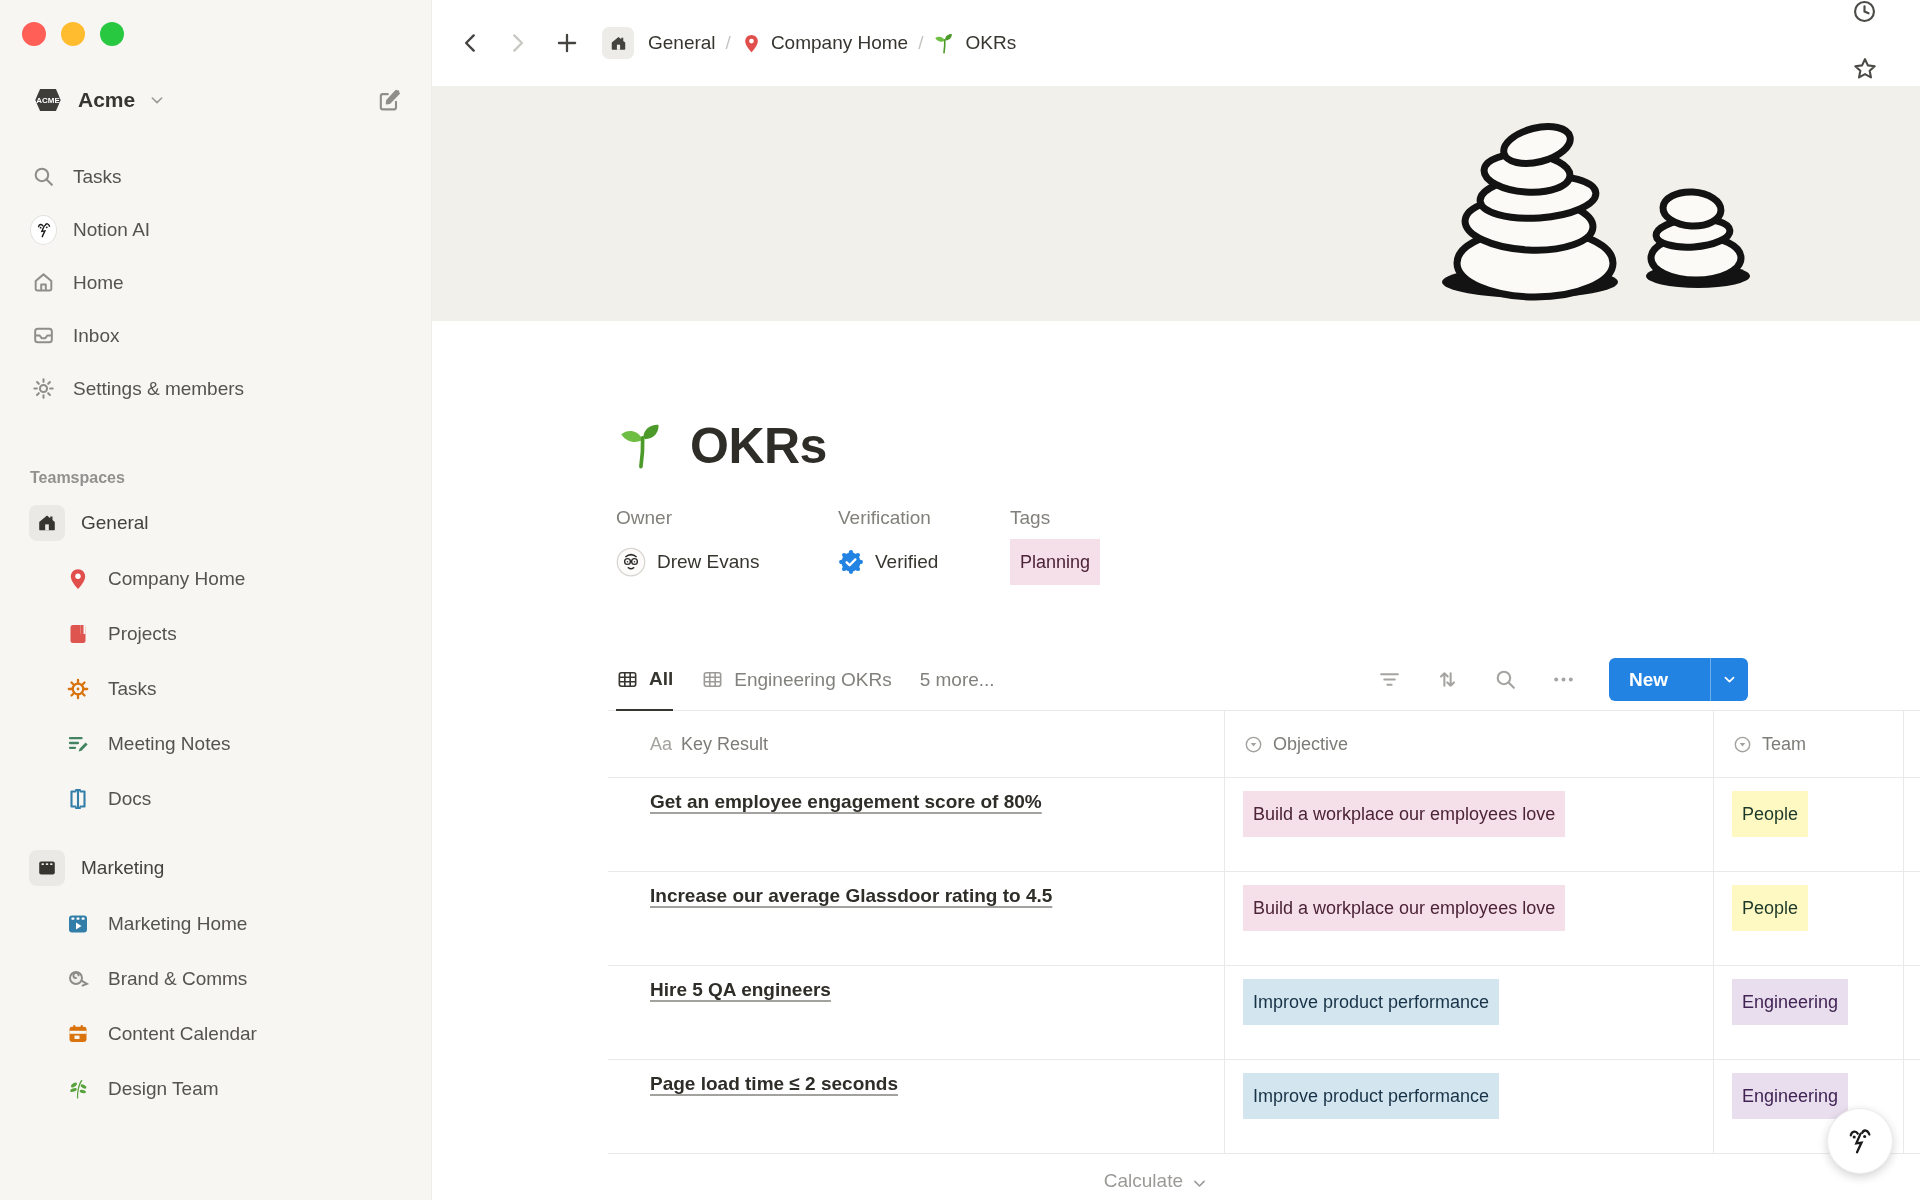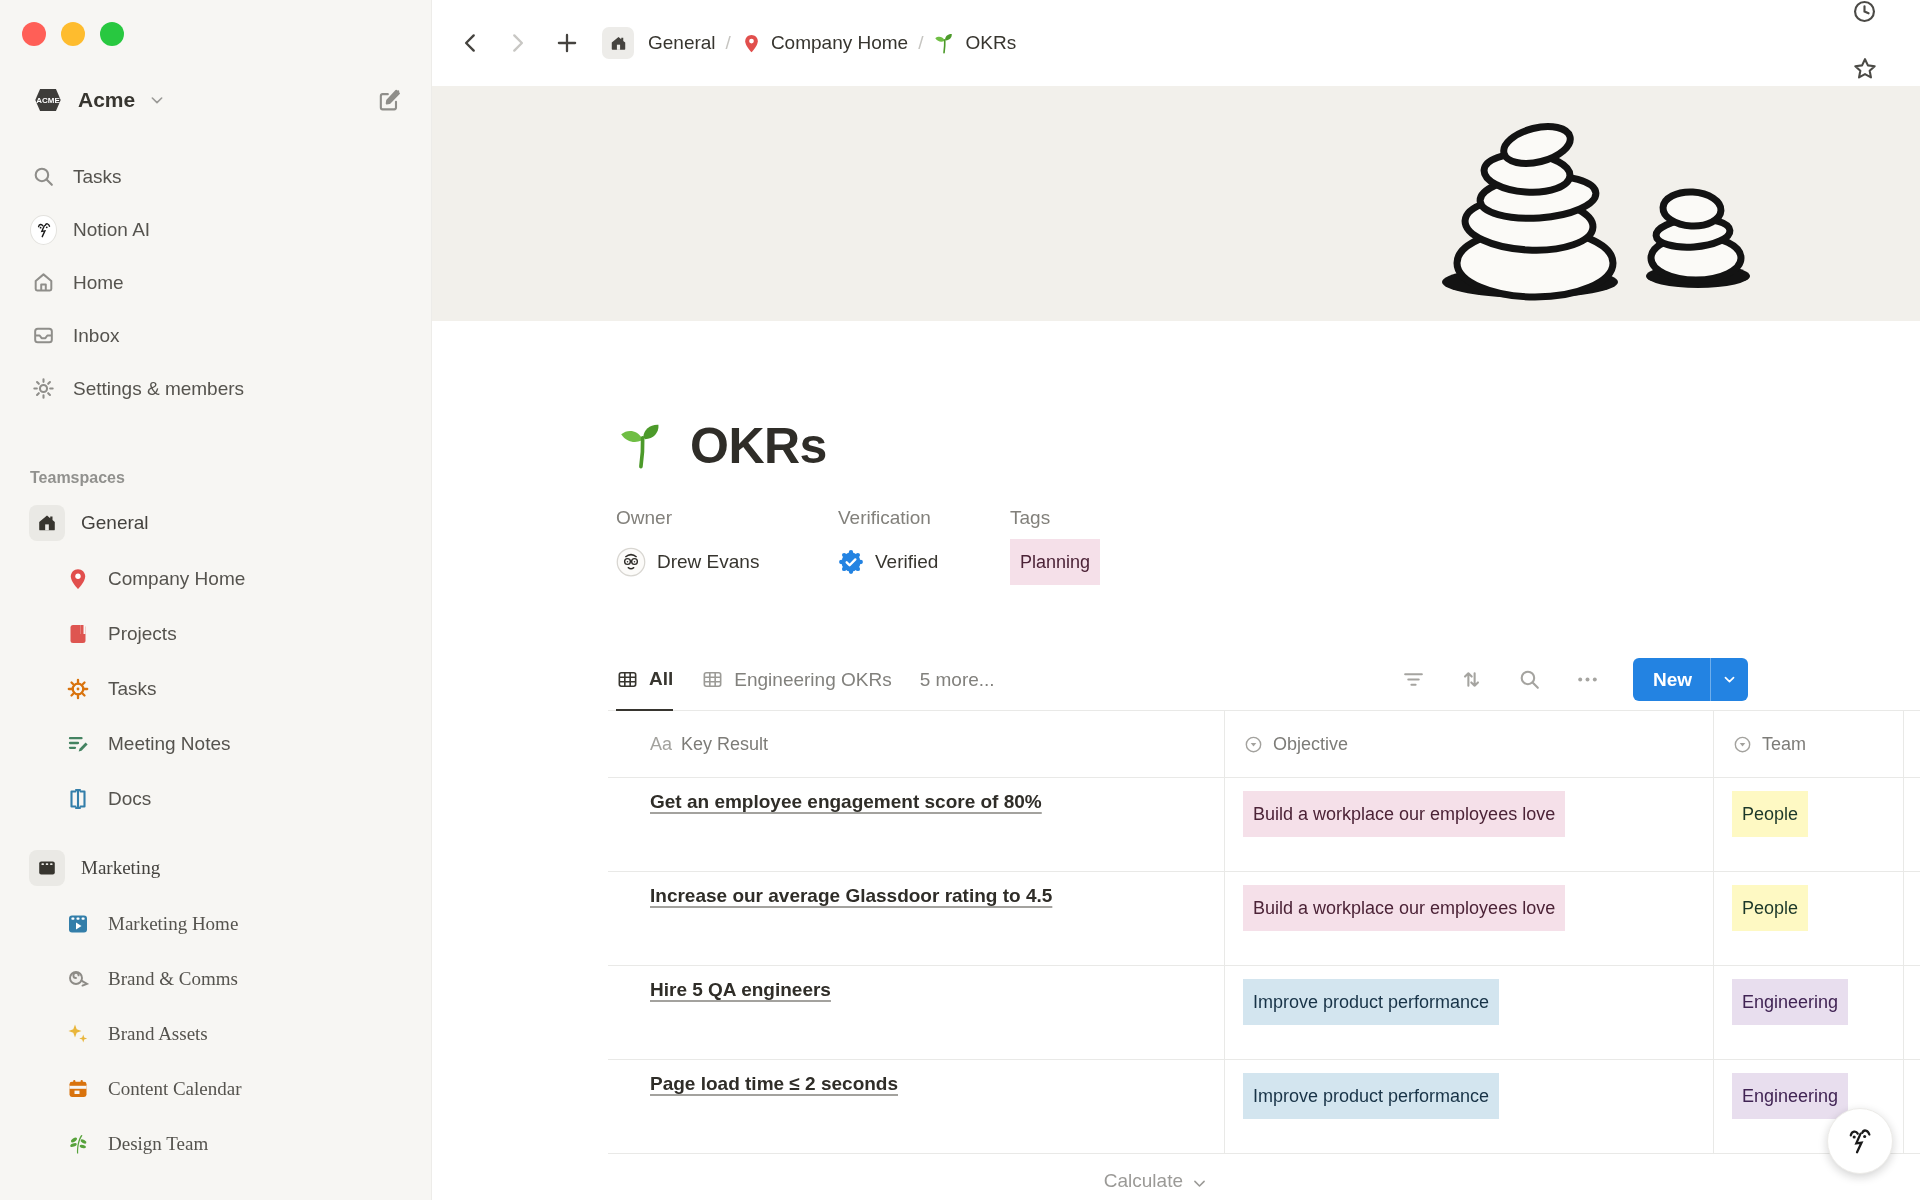--- a/index.html
+++ b/index.html
@@ -21,21 +21,21 @@
   .nav { margin-top:28px; }
   .nav-item { display:flex; align-items:center; gap:16px; height:53px; padding-left:30px; font-size:19px; font-weight:500; color:#55534E; cursor:pointer; }
   .nav-item .ico { width:27px; display:flex; justify-content:center; color:#8F8E8A; }
   .ai-circle { width:30px; height:30px; background:#fff; border:1px solid #E3E2DE; border-radius:50%; display:flex; align-items:center; justify-content:center; }
 
   .ts-label { margin-top:46px; padding-left:30px; font-size:16px; font-weight:600; color:#91918E; height:34px; display:flex; align-items:center; }
   .ts-parent { display:flex; align-items:center; gap:16px; height:56px; padding-left:29px; font-size:19px; font-weight:500; color:#44423E; cursor:pointer; }
   .ts-badge { width:36px; height:36px; background:#EAE9E5; border-radius:8px; display:flex; align-items:center; justify-content:center; }
   .ts-child { display:flex; align-items:center; gap:16px; height:55px; padding-left:64px; font-size:19px; font-weight:500; color:#55534E; cursor:pointer; }
   .ts-child .ico { width:28px; display:flex; justify-content:center; }
-  .ts-group.marketing { margin-top:14px;font-family:Liberation Serif, serif; }
+  .ts-group.marketing { margin-top:14px; }
 
   
   .main { flex:1; display:flex; flex-direction:column; position:relative; }
 
   .topbar { height:86px; display:flex; align-items:center; padding:0 30px 0 26px; background:#fff; }
   .tb-ico { color:#45433F; display:flex; align-items:center; cursor:pointer; }
   .tb-ico + .tb-ico { margin-left:20px; }
   .tb-ico.disabled { color:#C8C7C4; }
   .home-badge { width:32px; height:32px; background:#EDECE9; border-radius:7px; display:flex; align-items:center; justify-content:center; margin-left:22px; cursor:pointer; }
   .crumbs { display:flex; align-items:center; margin-left:14px; font-size:19px; }
@@ -68,21 +68,21 @@
   
   .db { margin-left:176px; margin-top:70px; width:1312px; }
   .toolbar { height:62px; display:flex; align-items:center; border-bottom:1px solid #E9E9E7; padding-left:8px; padding-right:172px; }
   .tab { display:flex; align-items:center; gap:10px; height:62px; font-size:19px; color:#82817D; cursor:pointer; margin-right:28px; }
   .tab .ico { display:flex; color:#9C9B97; }
   .tab.active { color:#37352F; font-weight:600; border-bottom:2.5px solid #37352F; margin-bottom:-1px; }
   .tab.active .ico { color:#37352F; }
   .tab.more { color:#82817D; }
   .tb-tools { margin-left:auto; display:flex; align-items:center; gap:33px; color:#A5A4A0; }
   .tool { display:flex; cursor:pointer; }
-  .new-btn { margin-left:33px; height:43px; background:#2383E2; border-radius:6px; display:flex; align-items:stretch; color:#fff; cursor:pointer; overflow:hidden; }
+  .new-btn { margin-left:33px; height:43px; background:#2383E2; border-radius:6px; display:flex; align-items:stretch; color:#fff; cursor:pointer; overflow:hidden;gap:24px; }
   .new-main { display:flex; align-items:center; padding:0 18px 0 20px; font-size:19px; font-weight:600; }
   .new-split { width:38px; display:flex; align-items:center; justify-content:center; border-left:1px solid rgba(255,255,255,0.35); }
 
   .tbl-row { display:grid; grid-template-columns:616px 489px 190px 1fr; }
   .tbl-head { height:67px; }
   .tbl-head .cell { display:flex; align-items:center; gap:9px; font-size:18px; color:#7D7C78; padding-left:42px; border-bottom:1px solid #E9E9E7; }
   .cell.c2, .cell.c3, .cell.c4 { border-left:1px solid #E9E9E7; padding-left:18px; }
   .aa { color:#A3A29E; font-size:18px; }
   .data-row { height:94px; }
   .data-row .cell { padding-top:13px; border-bottom:1px solid #E9E9E7; padding-left:42px; padding-right:24px; font-size:19px; }
@@ -269,29 +269,20 @@
       </div>
       <div class="ts-child">
         <span class="ico">
           <svg width="24" height="24" viewBox="0 0 24 24" fill="none" stroke="#8D8B86" stroke-width="1.9" stroke-linecap="round">
               <circle cx="10" cy="11" r="6" fill="#F0EFEC"></circle>
               <path d="M10 11 a2.6 2.6 0 1 1 2.6 -2.6"></path>
               <path d="M15.4 13.6 L21 16.8 L16.5 18.6" fill="#E8E7E3"></path>
             </svg>
         </span>
         <span>Brand &amp; Comms</span>
-      </div>
-      <div class="ts-child">
-        <span class="ico">
-          <svg width="24" height="24" viewBox="0 0 24 24" fill="#E9B63B">
-              <path d="M9 2.5 L10.7 7.3 L15.5 9 L10.7 10.7 L9 15.5 L7.3 10.7 L2.5 9 L7.3 7.3 Z"></path>
-              <path d="M17.2 12.5 L18.2 15.5 L21.2 16.5 L18.2 17.5 L17.2 20.5 L16.2 17.5 L13.2 16.5 L16.2 15.5 Z"></path>
-            </svg>
-        </span>
-        <span>Brand Assets</span>
       </div>
       <div class="ts-child">
         <span class="ico">
           <svg width="24" height="24" viewBox="0 0 24 24">
               <rect x="3.5" y="4.8" width="17" height="15.2" rx="2.4" fill="#D9730D"></rect>
               <rect x="3.5" y="8.8" width="17" height="3" fill="#F7F6F3"></rect>
               <rect x="7.2" y="3" width="2.2" height="3.8" rx="1" fill="#D9730D"></rect>
               <rect x="14.6" y="3" width="2.2" height="3.8" rx="1" fill="#D9730D"></rect>
               <rect x="8.5" y="13.6" width="5" height="3.4" fill="#F7F6F3"></rect>
             </svg>

